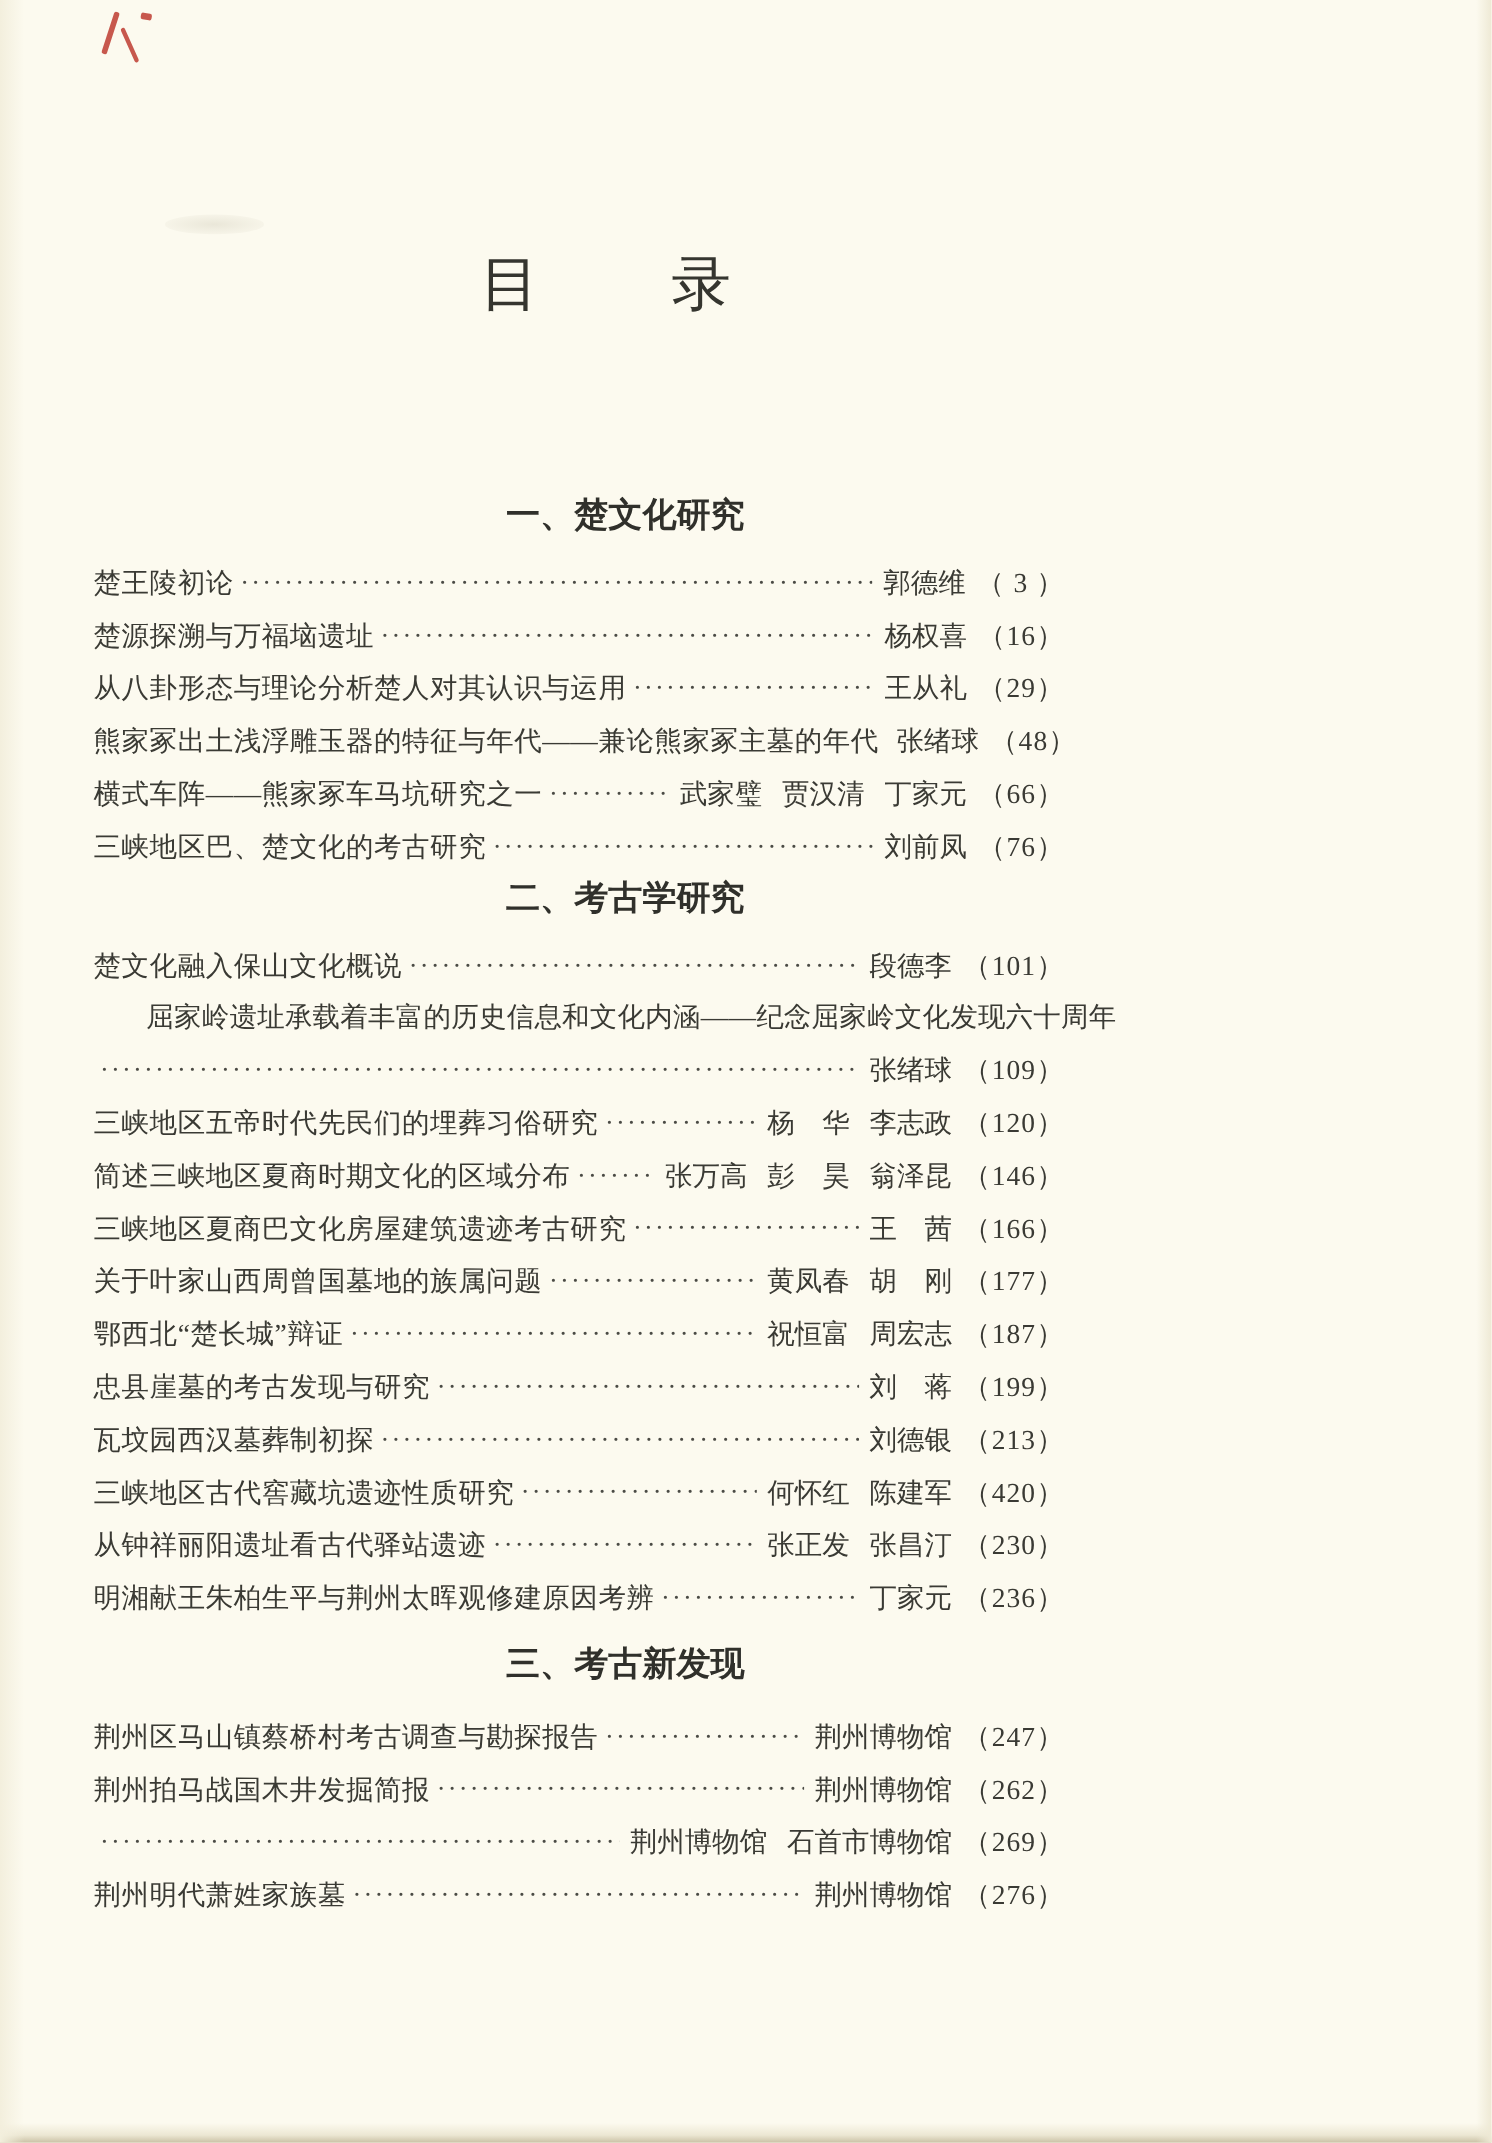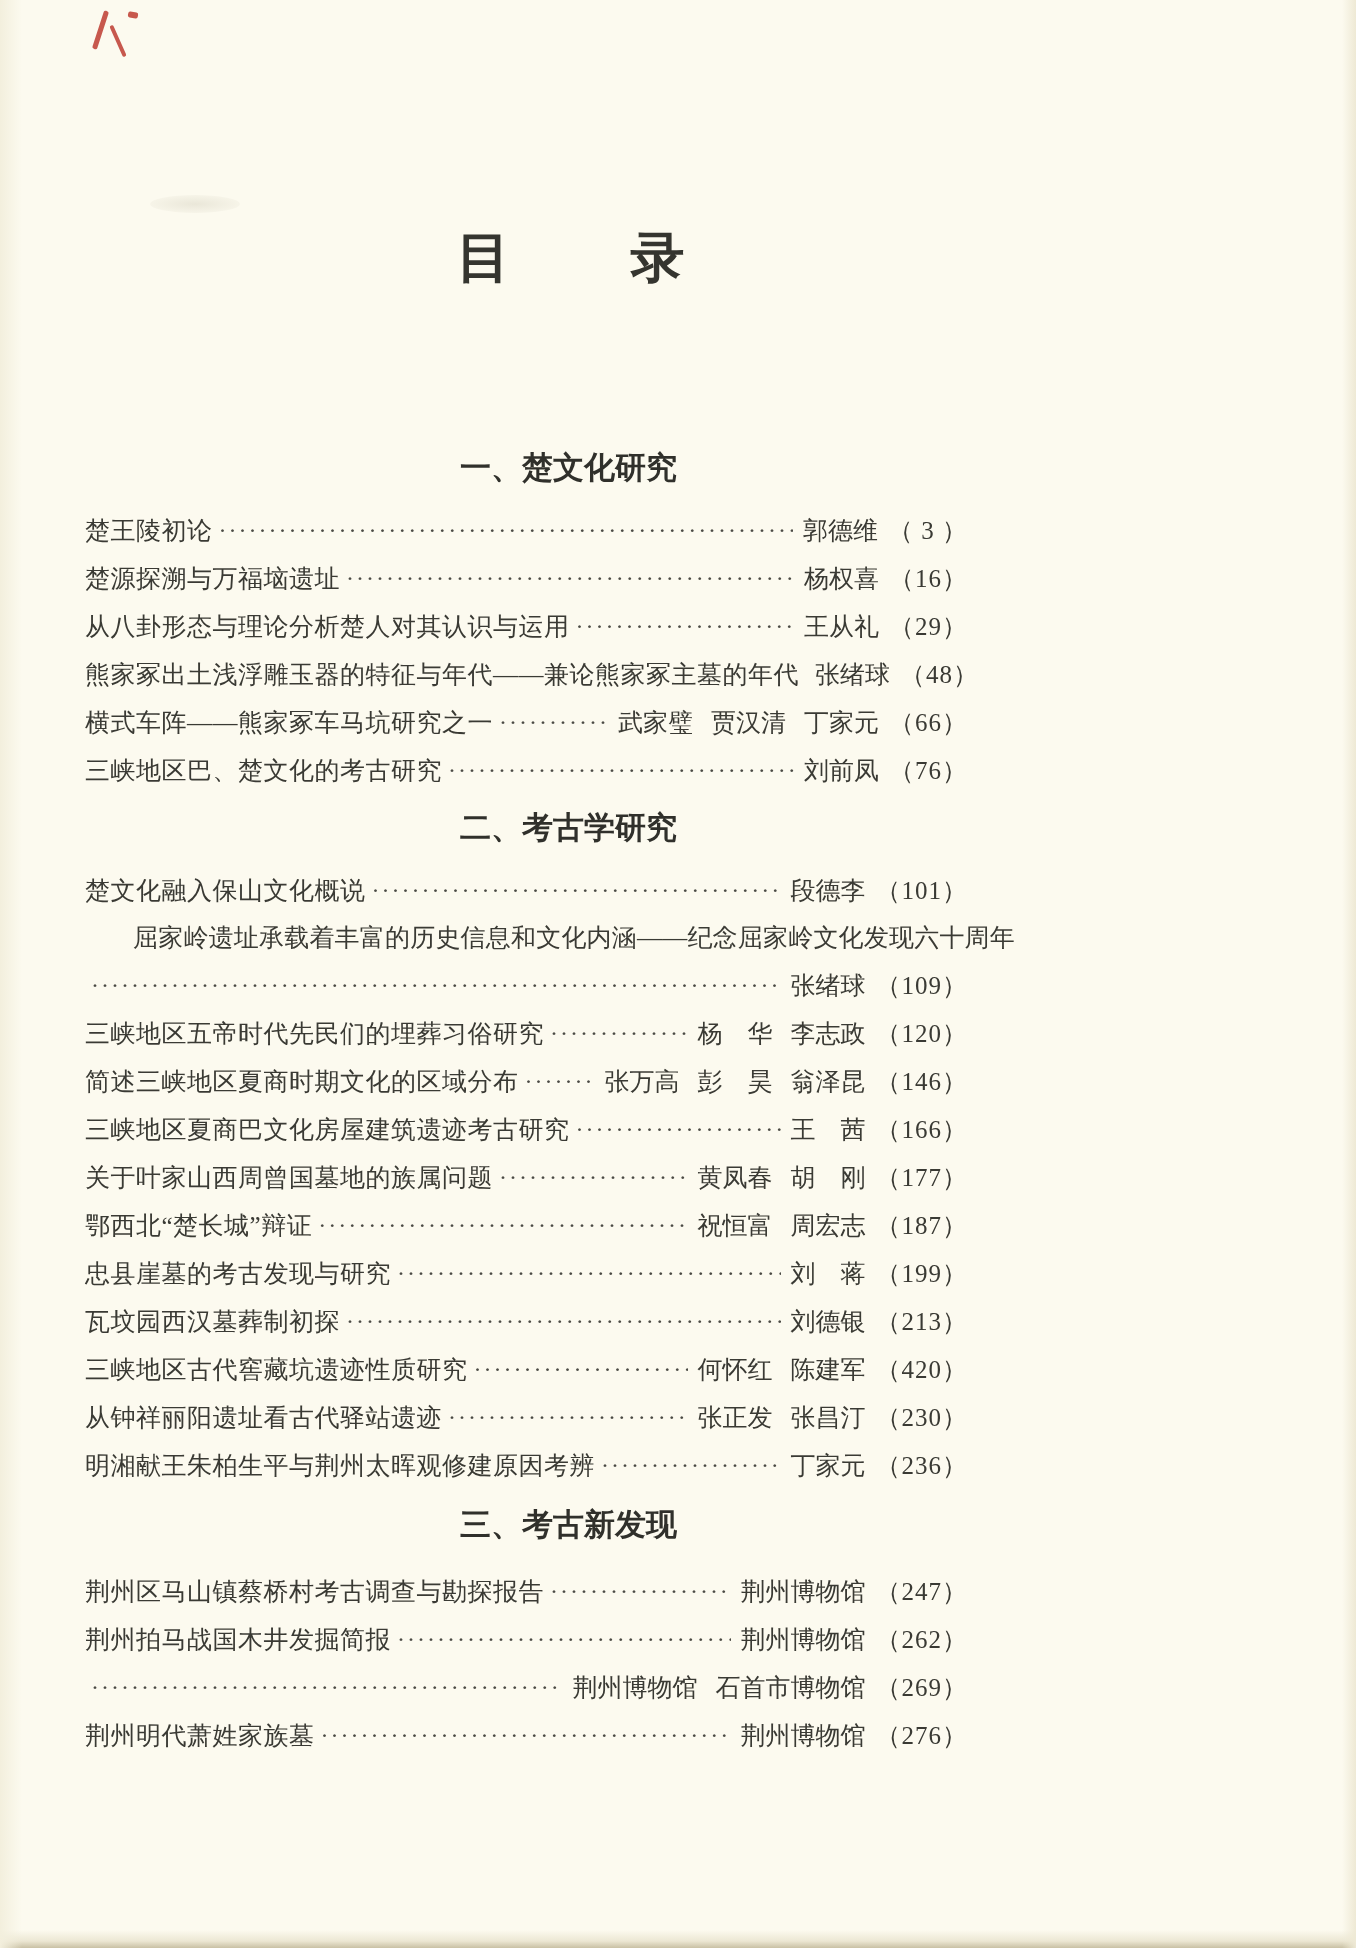--- a/index.html
+++ b/index.html
@@ -25,38 +25,38 @@
     position: absolute;
     left: 85px;
     top: 0;
     width: 883px;
     padding-top: 228px;
     color: #3a3a34;
   }
   .doc-title {
     text-align: center;
     font-size: 54px;
-    font-weight: bold;
+    font-weight: normal;
     line-height: 60px;
     color: #35352f;
     letter-spacing: 4px;
     position: relative;
-    left: 46px;
+    left: 26px;
     font-family: "Liberation Serif", "DejaVu Serif", serif;
   }
   .section-heading {
     text-align: center;
     font-size: 31px;
     font-weight: 600;
     line-height: 40px;
     color: #30302b;
     position: relative;
     left: 42px;
     font-family: "Liberation Sans", "DejaVu Sans", sans-serif;
-    margin-top: 14px;
+    margin-top: 2px;
   }
   .section-heading.first { margin-top: 160px; }
   .section-heading.third { margin-top: 16px; }
   .entries { margin-top: 18px; }
   .entries.third { margin-top: 22px; }
   .toc-row {
     display: flex;
     align-items: center;
     line-height: 47px;
     font-size: 25px;

